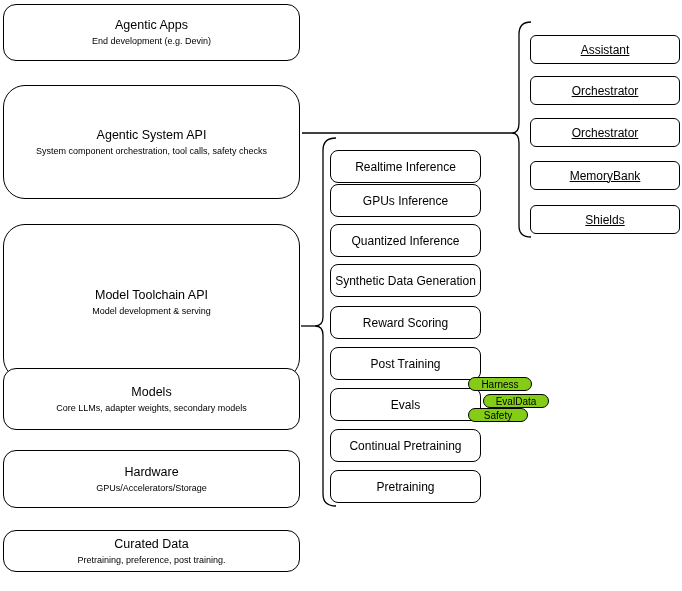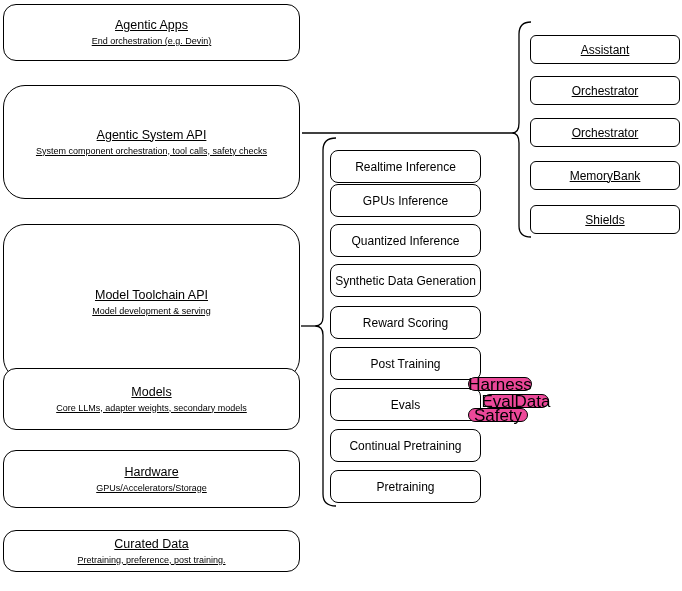--- a/index.html
+++ b/index.html
@@ -25,21 +25,20 @@
     width: 297px;
     border: 1.5px solid #000000;
     background: #ffffff;
     display: flex;
     flex-direction: column;
     align-items: center;
     justify-content: center;
     text-align: center;
     gap: 4px;
     padding: 0 10px;
-    text-decoration: underline;
   }
   .big-box .box-title { font-size: 12.5px; line-height: 14px; }
   .big-box .box-subtitle { font-size: 9px; line-height: 11px; }
   .mid-box {
     position: absolute;
     left: 330px;
     width: 151px;
     height: 33px;
     border: 1.3px solid #000000;
     border-radius: 8px;
@@ -62,46 +61,46 @@
     align-items: center;
     justify-content: center;
     text-align: center;
     font-size: 12px;
     text-decoration: underline;
   }
   .pill {
     position: absolute;
     border: 1.3px solid #000000;
     border-radius: 999px;
-    background: #ec4899;
+    background: #84cc16;
     display: flex;
     align-items: center;
     justify-content: center;
     text-align: center;
-    font-size: 17px;
+    font-size: 10px;
     line-height: 11px;
   }
 </style>
 </head>
 <body>
 
 <div class="canvas">
 
   <svg class="connectors" viewBox="0 0 682 591" xmlns="http://www.w3.org/2000/svg">
     <g stroke="#000000" stroke-width="1.3" fill="none">
       <path d="M302,133 L512,133"></path>
       <path d="M531,22 C523,22 519,26 519,34 L519,123 C519,129.5 517,133 512,133 C517,133 519,136.5 519,143 L519,226 C519,233 523,237 531,237"></path>
       <path d="M301,326 L315,326"></path>
       <path d="M336,138 C327,138 323,142 323,150 L323,317 C323,322 321,326 315,326 C321,326 323,330 323,335 L323,494 C323,502 327,506 336,506"></path>
     </g>
   </svg>
 
   <div class="big-box" style="top:4px;height:57px;border-radius:13px">
     <div class="box-title">Agentic Apps</div>
-    <div class="box-subtitle">End orchestration (e.g. Devin)</div>
+    <div class="box-subtitle">End development (e.g. Devin)</div>
   </div>
 
   <div class="big-box" style="top:85px;height:114px;border-radius:22px">
     <div class="box-title">Agentic System API</div>
     <div class="box-subtitle">System component orchestration, tool calls, safety checks</div>
   </div>
 
   <div class="big-box" style="top:224px;height:156px;border-radius:22px">
     <div class="box-title">Model Toolchain API</div>
     <div class="box-subtitle">Model development &amp; serving</div>

